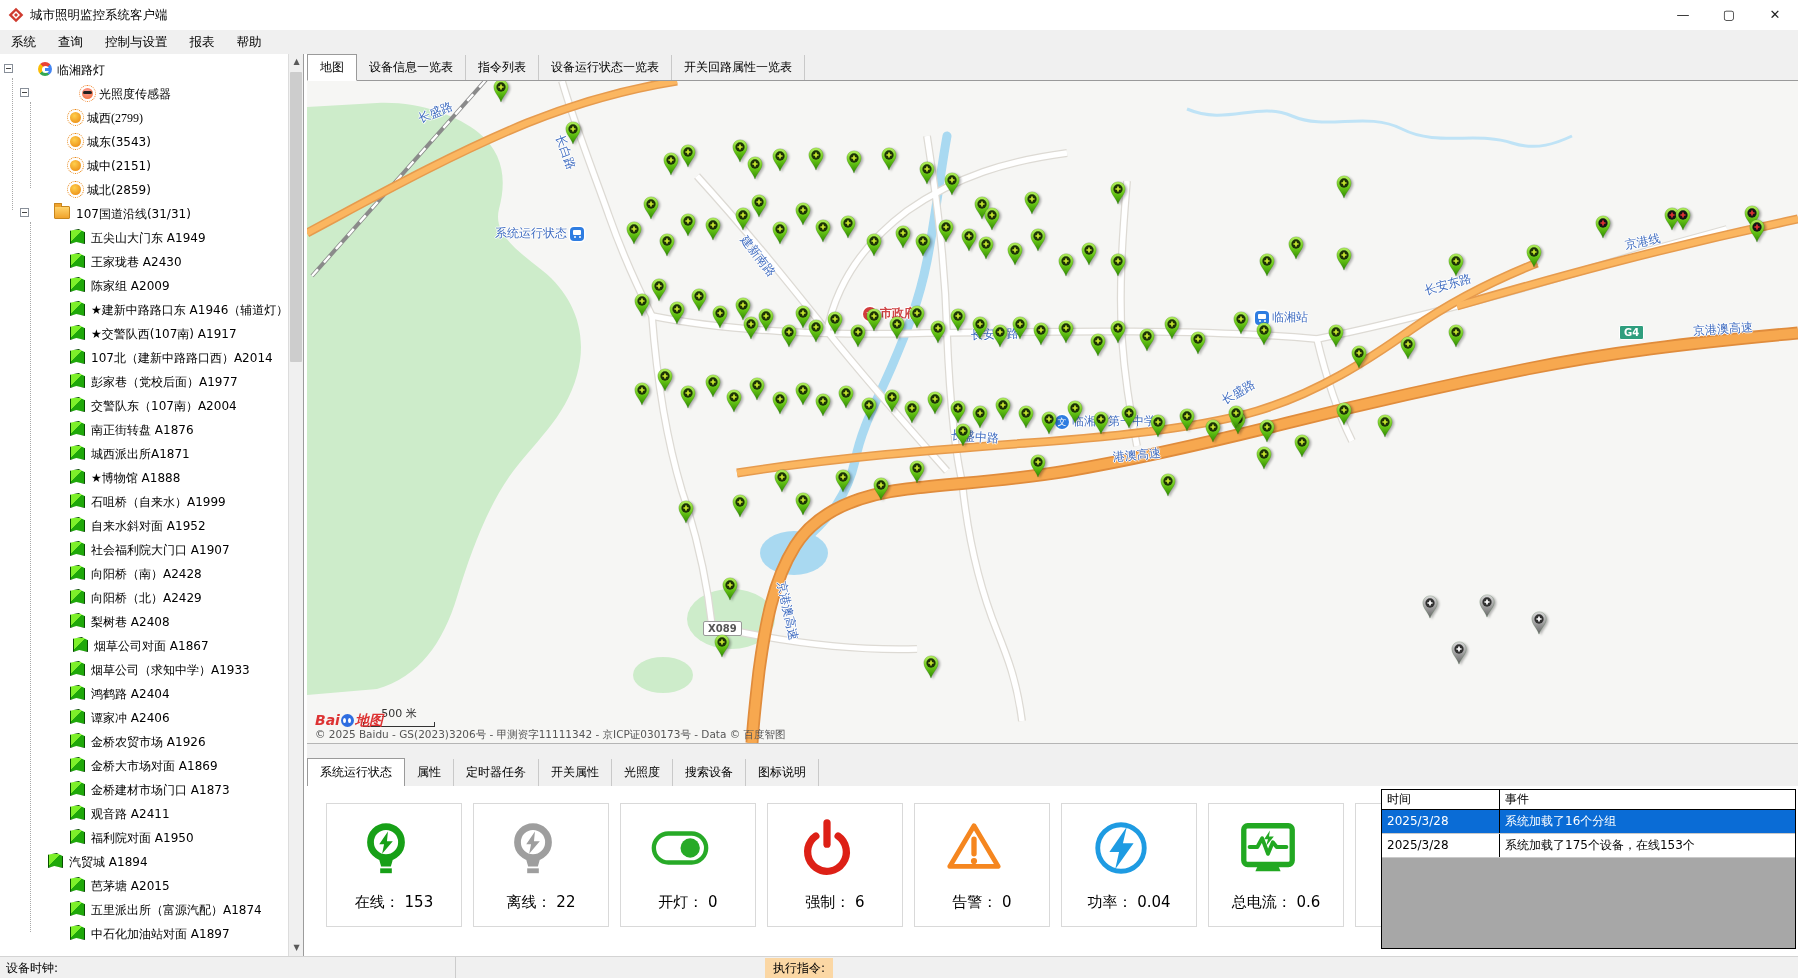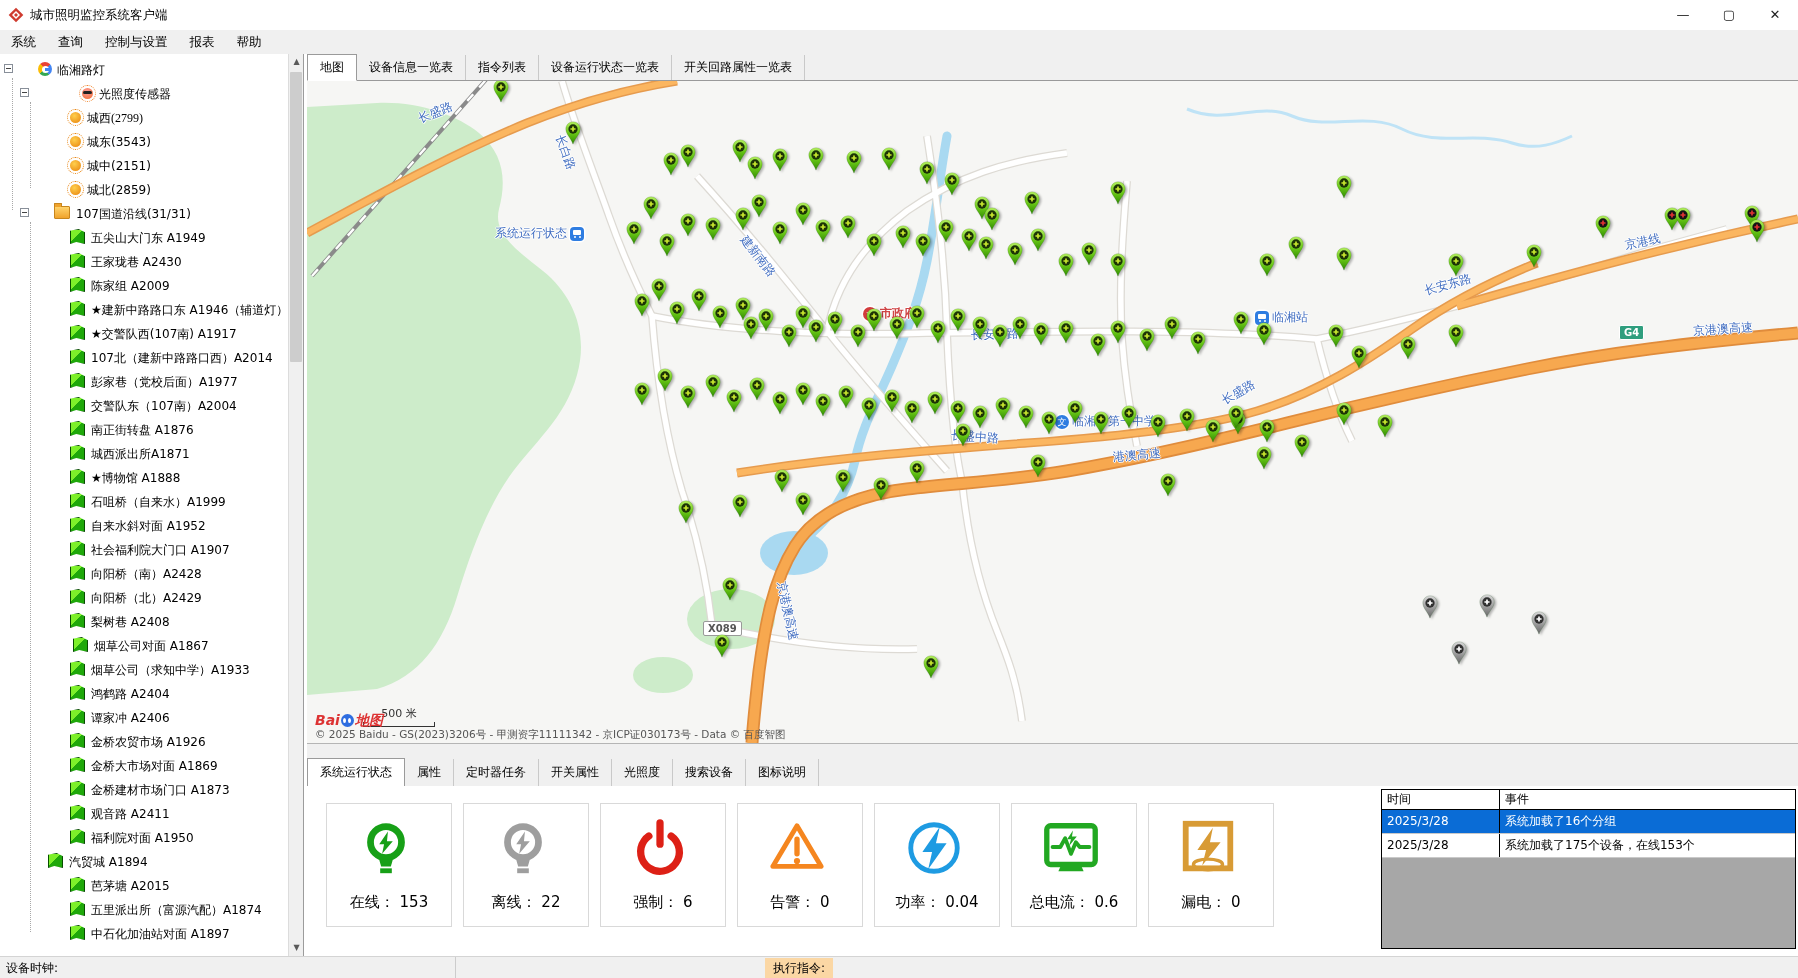--- a/index.html
+++ b/index.html
@@ -79,21 +79,21 @@
   .bd-paw::before{content:"";position:absolute;left:2.5px;top:3.5px;width:3px;height:5px;background:#fff;border-radius:50%;box-shadow:5px 0 0 #fff;}
   .scalebar{position:absolute;left:56px;bottom:16px;width:72px;text-align:center;font-size:11px;color:#333;}
   .scalebar .bar{height:4px;border:1px solid #333;border-top:none;margin-top:1px;}
 
   
   .bottom{position:absolute;left:0;top:690px;width:1491px;height:212px;background:#f0f0f0;}
   .bottom .tabstrip{margin-top:14px;height:28px;}
   .bottom .tab{height:27px;line-height:27px;}
   .panelbody{position:absolute;left:0;top:42px;right:0;bottom:0;background:#fff;border-top:1px solid #fff;}
   .cards{position:absolute;left:19px;top:16px;display:flex;gap:11px;}
-  .card{width:126px;height:124px;border:1px solid #d9d9d9;background:#fff;box-sizing:border-box;position:relative;}
+  .card{width:136px;height:124px;border:1px solid #d9d9d9;background:#fff;box-sizing:border-box;position:relative;}
   .card svg{position:absolute;left:28px;top:13px;width:62px;height:62px;}
   .card .cap{position:absolute;left:0;right:0;bottom:14px;text-align:center;font-size:15px;}
   .eventlog{position:absolute;right:2px;top:2px;width:415px;height:160px;background:#a7a7a7;border:1px solid #000;box-sizing:border-box;font-size:12px;}
   .ev-head{display:flex;background:#fff;border-bottom:1px solid #000;height:19px;line-height:19px;}
   .ev-row{display:flex;background:#fff;height:23px;line-height:23px;border-bottom:1px solid #c9c9c9;}
   .ev-row.sel{background:#0a6cd6;color:#fff;}
   .ev-c1{width:118px;padding:0 5px;border-right:1px solid #000;box-sizing:border-box;overflow:hidden;}
   .ev-c2{flex:1;padding:0 5px;overflow:hidden;}
 
   
@@ -1229,20 +1229,27 @@
               <div class="cap"><span>在线：</span> <span>153</span></div>
             </div>
             <div class="card">
               <svg viewBox="0 0 64 64">
                 <circle cx="32" cy="26" r="16" fill="none" stroke="#9e9e9e" stroke-width="7"></circle>
                 <path d="M34 15 L25 28 L30 28 L28 38 L39 25 L33 25 Z" fill="#9e9e9e"></path>
                 <path d="M25 44 L39 44 L37 51 L27 51 Z" fill="#9e9e9e"></path>
                 <rect x="26" y="53" width="12" height="5" fill="#9e9e9e"></rect>
               </svg>
               <div class="cap"><span>离线：</span> <span>22</span></div>
+            </div>
+            <div class="card">
+              <svg viewBox="0 0 64 64">
+                <rect x="5" y="17" width="54" height="30" rx="15" fill="none" stroke="#27aa27" stroke-width="4.5"></rect>
+                <circle cx="42.5" cy="32" r="10" fill="#27aa27"></circle>
+              </svg>
+              <div class="cap"><span>开灯：</span> <span>0</span></div>
             </div>
             <div class="card">
               <svg viewBox="0 0 64 64">
                 <circle cx="32" cy="36" r="20" fill="none" stroke="#dd2016" stroke-width="7.5" pathLength="360" stroke-dasharray="290 70" stroke-linecap="round" transform="rotate(-55 32 36)"></circle>
                 <line x1="32" y1="6" x2="32" y2="28" stroke="#dd2016" stroke-width="7.5" stroke-linecap="round"></line>
               </svg>
               <div class="cap"><span>强制：</span> <span>6</span></div>
             </div>
             <div class="card">
               <svg viewBox="0 0 64 64">

